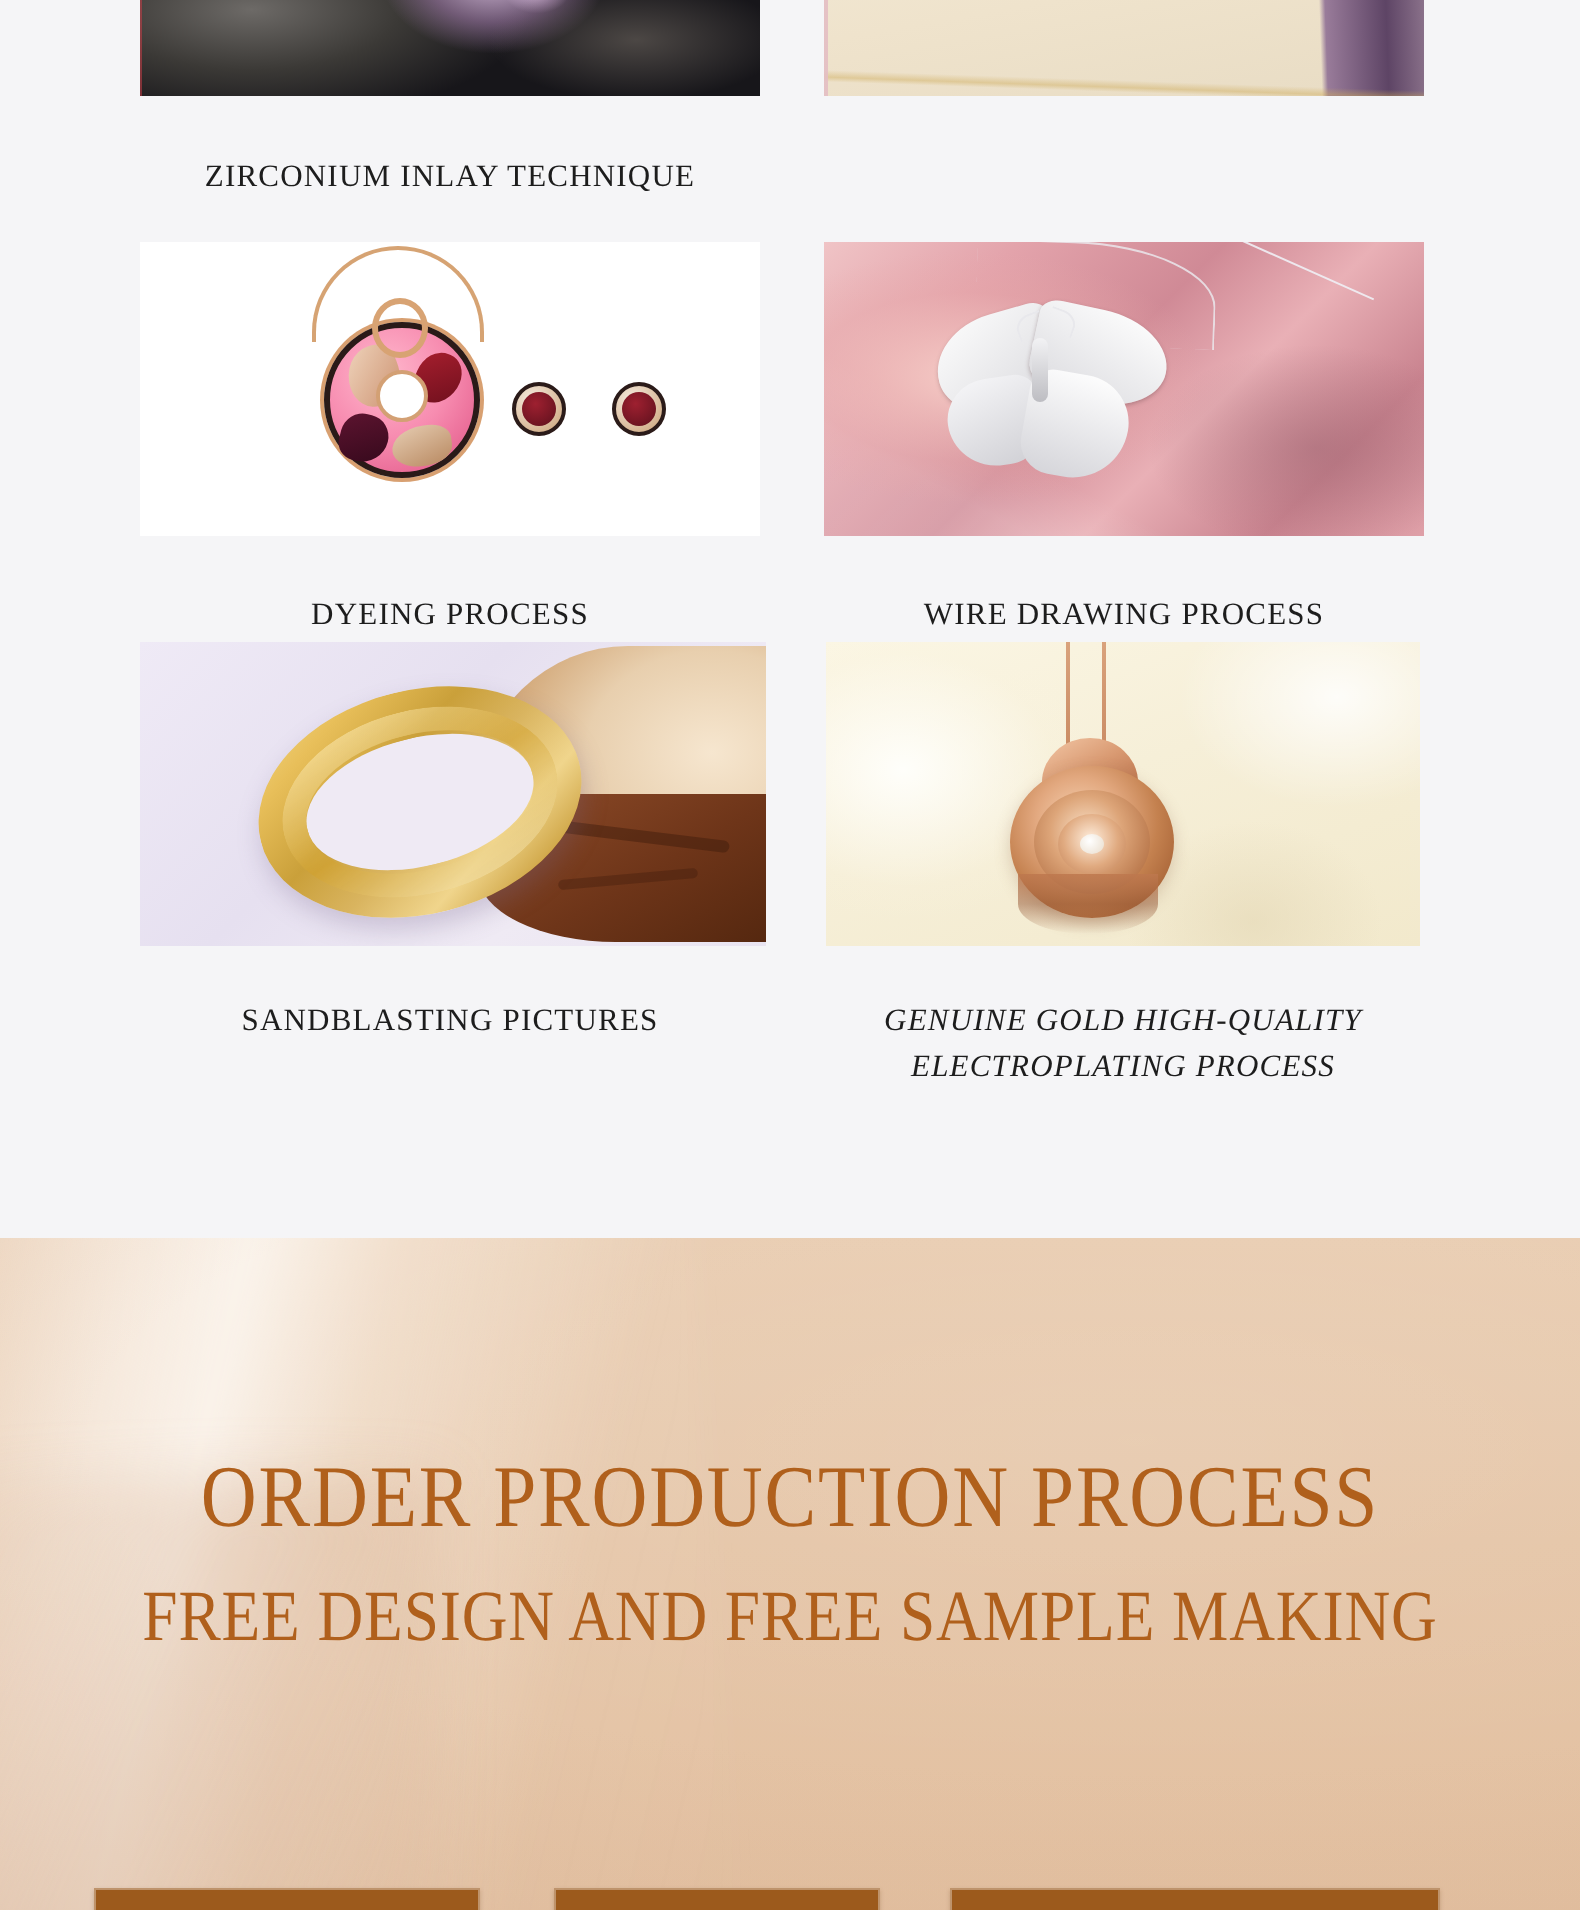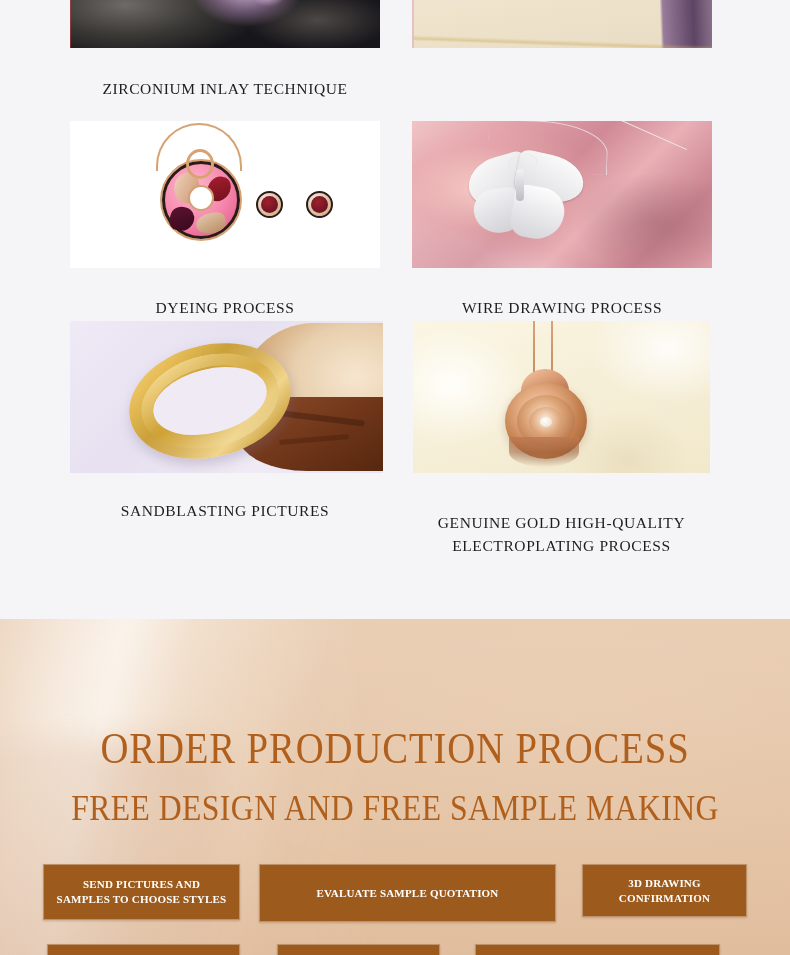--- a/index.html
+++ b/index.html
@@ -274,42 +274,35 @@
              box-shadow:0 3px 8px rgba(150,110,80,.3);"></div>
         <div style="position:absolute;left:104px;top:74px;width:58px;height:52px;border-radius:50%;
              background:radial-gradient(circle at 45% 40%, #fae1c8 0%, #dda579 40%, #b8764a 78%);"></div>
         <div style="position:absolute;left:116px;top:86px;width:34px;height:30px;border-radius:50%;
              background:radial-gradient(circle at 48% 42%, #ffeedd 0%, #e0aa80 55%, #bd7c52 100%);"></div>
         <div style="position:absolute;left:127px;top:96px;width:12px;height:10px;border-radius:50%;
              background:radial-gradient(circle at 40% 35%,#ffffff,#e8dccb);"></div>
         <div style="position:absolute;left:96px;top:116px;width:70px;height:30px;border-radius:0 0 50% 50%;
              background:linear-gradient(180deg,rgba(190,120,78,.85),rgba(150,88,54,.5),rgba(0,0,0,0));"></div>
       </div>
-      <div class="craft-caption" style="margin-top:38px;">GENUINE GOLD HIGH-QUALITY
+      <div class="craft-caption" style="margin-top:26px;font-style:italic;">GENUINE GOLD HIGH-QUALITY
 ELECTROPLATING PROCESS</div>
     </div>
   </div>
 </div>
 
 <div id="order-section">
   <div id="satin-base"></div>
   <div id="satin-streak"></div>
   <div id="satin-streak2"></div>
   <div id="satin-vignette"></div>
 
   <div class="order-heading" style="top:104px;font-size:44px;letter-spacing:1px;">ORDER PRODUCTION PROCESS</div>
 
   <div class="order-heading" style="top:168px;font-size:36px;letter-spacing:0.5px;">FREE DESIGN AND FREE SAMPLE MAKING</div>
 
-  <div class="btn-row" style="top:245px;height:58px;">
-    <div class="process-btn" style="left:43px;top:0;width:197px;height:56px;">SEND PICTURES AND
-SAMPLES TO CHOOSE STYLES</div>
-    <div class="process-btn" style="left:259px;top:0;width:297px;height:58px;">EVALUATE SAMPLE QUOTATION</div>
-    <div class="process-btn" style="left:582px;top:0;width:165px;height:53px;">3D DRAWING
-CONFIRMATION</div>
-  </div>
 
   <div class="btn-row" style="top:325px;height:40px;">
     <div class="process-btn" style="left:47px;top:0;width:193px;height:40px;"></div>
     <div class="process-btn" style="left:277px;top:0;width:163px;height:40px;"></div>
     <div class="process-btn" style="left:475px;top:0;width:245px;height:40px;"></div>
   </div>
 </div>
 
 </body></html>

